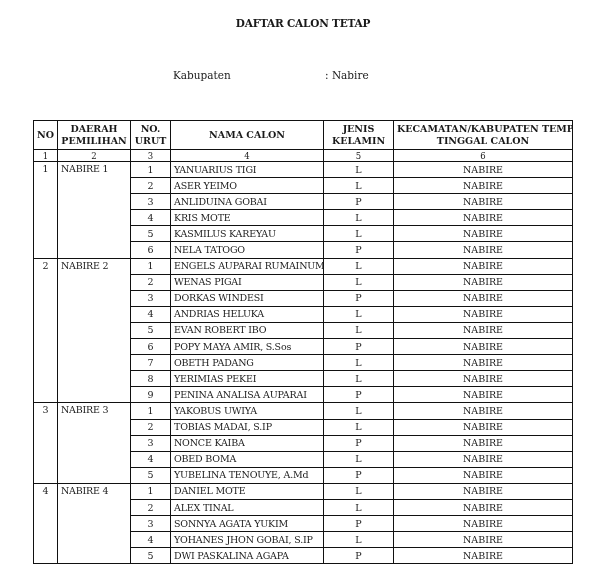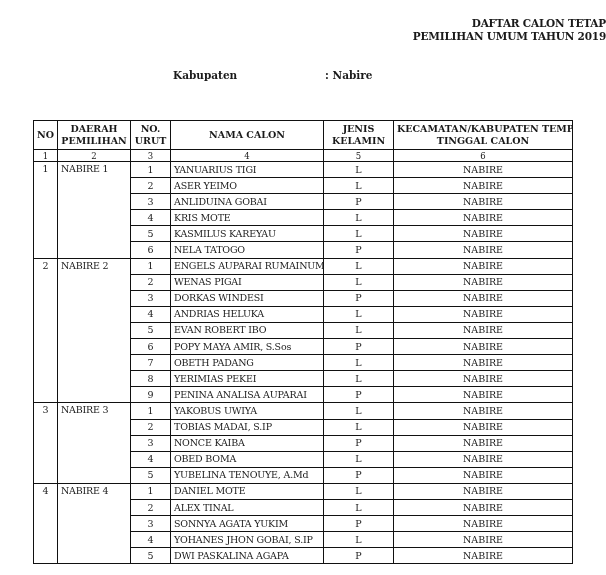--- a/index.html
+++ b/index.html
@@ -6,24 +6,24 @@
   body {
     width: 606px; height: 575px; position: relative; overflow: hidden;
     font-family: "DejaVu Serif", "Liberation Serif", serif;
     color: #1a1a1a;
   }
   .title-block {
     position: absolute; left: 0; width: 606px; top: 17px;
     text-align: center; font-weight: bold; font-size: 10.5px; line-height: 13px;
     letter-spacing: -0.2px;
   }
-  .title-block div { white-space: nowrap; text-align: right; }
+  .title-block div { white-space: nowrap; }
   .meta {
     position: absolute; left: 173px; top: 69px;
-    font-weight: bold; font-size: 10.5px; line-height: 13px;
+    font-weight: normal; font-size: 10.5px; line-height: 13px;
   }
   .meta-row { display: flex; white-space: nowrap; }
   .meta-label { width: 152px; }
   .meta-value { }
   table.roster {
     position: absolute; left: 33px; top: 120px;
     border-collapse: collapse; table-layout: fixed;
     width: 539px;
     font-size: 9.5px;
     padding-left: 36px;
@@ -49,21 +49,20 @@
   col.w-nama { width: 153px; }
   col.w-jk { width: 70px; }
   col.w-kec { width: 179px; }
   table.roster tbody tr.row td { height: 15.1px; }
 </style>
 </head>
 <body>
 
 <div class="title-block">
   <div>DAFTAR CALON TETAP</div>
-  <div>PEMILIHAN UMUM TAHUN 2019</div>
 </div>
 
 <div class="meta">
   <div class="meta-row">
     <span class="meta-label">Kabupaten</span>
     <span class="meta-value">: Nabire</span>
   </div>
   <div class="meta-row">
   </div>
 </div>

